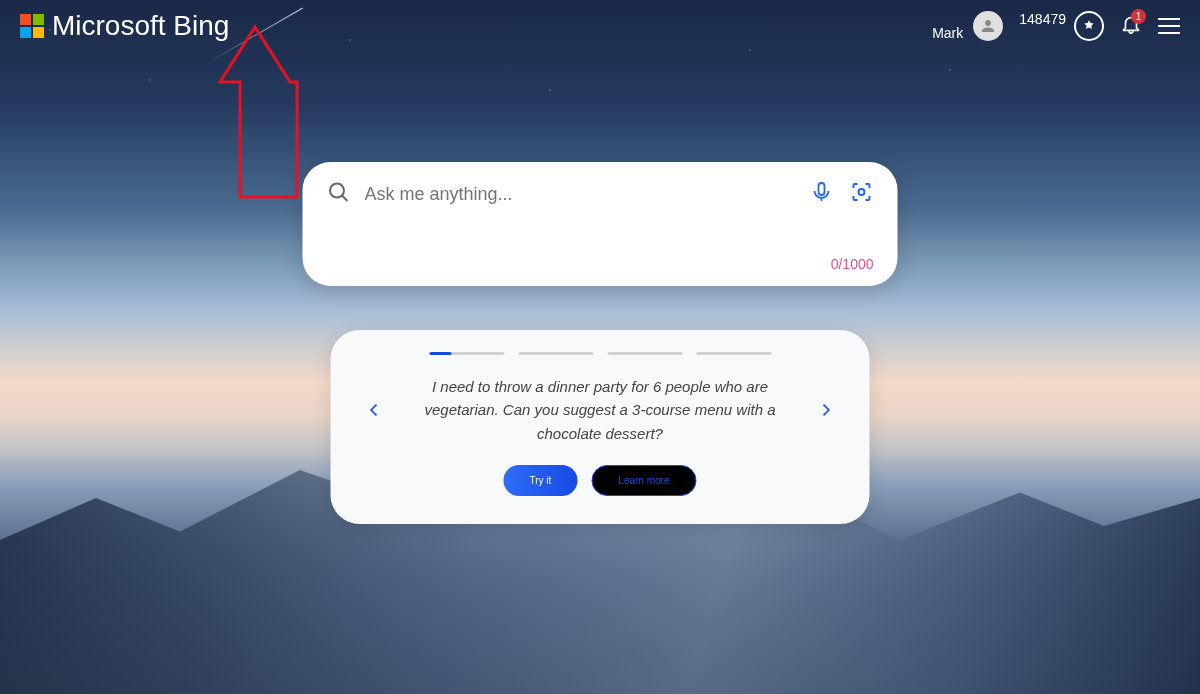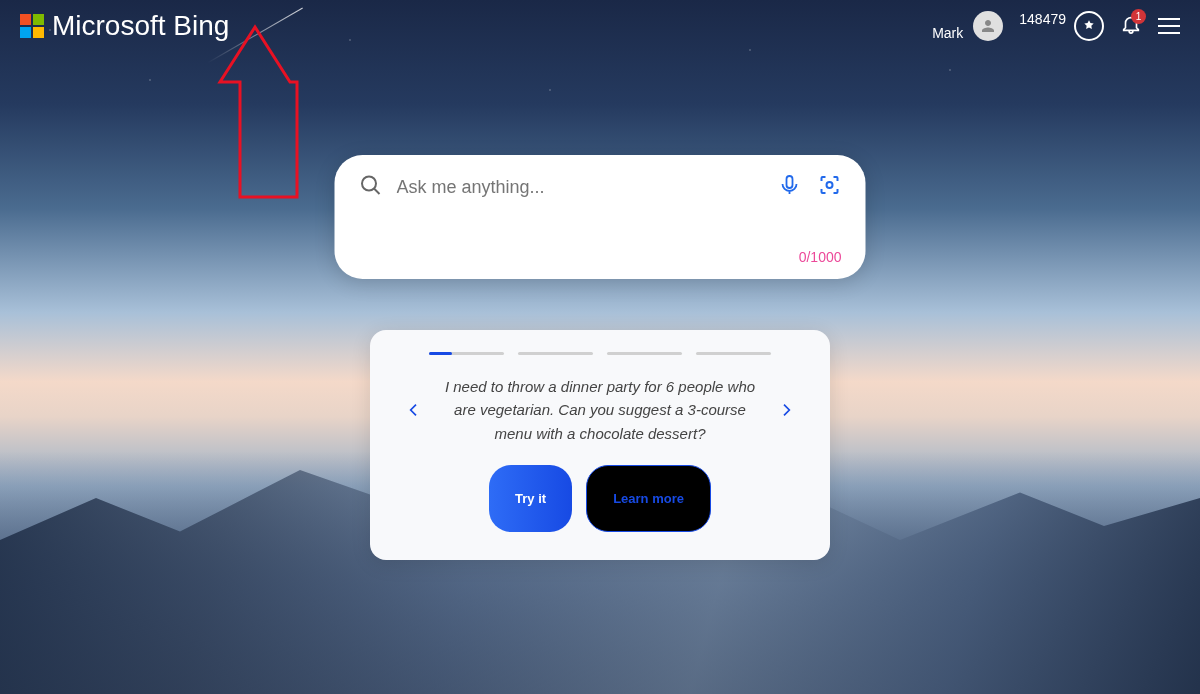--- a/index.html
+++ b/index.html
@@ -165,24 +165,24 @@
     .hamburger {
       cursor: pointer;
       display: flex;
       flex-direction: column;
       gap: 5px;
     }
     .hamburger div { width: 22px; height: 2px; background: white; }
     
     .search-container {
       position: absolute;
-      top: 155px;
+      top: 162px;
       left: 50%;
       transform: translateX(-50%);
-      width: 531px;
+      width: 595px;
       z-index: 10;
     }
     .search-box {
       background: white;
       border-radius: 28px;
       padding: 18px 24px 14px;
       box-shadow: 0 4px 20px rgba(0,0,0,0.15);
     }
     .search-top {
       display: flex;
@@ -204,23 +204,23 @@
       font-size: 14px;
       color: #ec4899;
       margin-top: 48px;
     }
     
     .card {
       position: absolute;
       top: 330px;
       left: 50%;
       transform: translateX(-50%);
-      width: 460px;
+      width: 539px;
       background: #f8f9fb;
-      border-radius: 16px;
+      border-radius: 29px;
       padding: 22px 30px 28px;
       box-shadow: 0 4px 20px rgba(0,0,0,0.12);
       z-index: 10;
     }
     .progress-bars {
       display: flex;
       justify-content: center;
       gap: 14px;
       margin-bottom: 20px;
     }
@@ -253,24 +253,24 @@
       line-height: 1.55;
       padding: 0 4px;
     }
     .card-buttons {
       display: flex;
       justify-content: center;
       gap: 14px;
       margin-top: 20px;
     }
     .btn {
-      padding: 25px 26px;
+      padding: 9px 26px;
       border-radius: 22px;
-      font-size: 13px;
-      font-weight: 700;
+      font-size: 10px;
+      font-weight: 400;
       cursor: pointer;
       border: none;
     }
     .btn-primary {
       background: linear-gradient(to right, #2e6cf6, #174ae4);
       color: white;
     }
     .btn-secondary {
       background: #000000;
       color: #174ae4;

